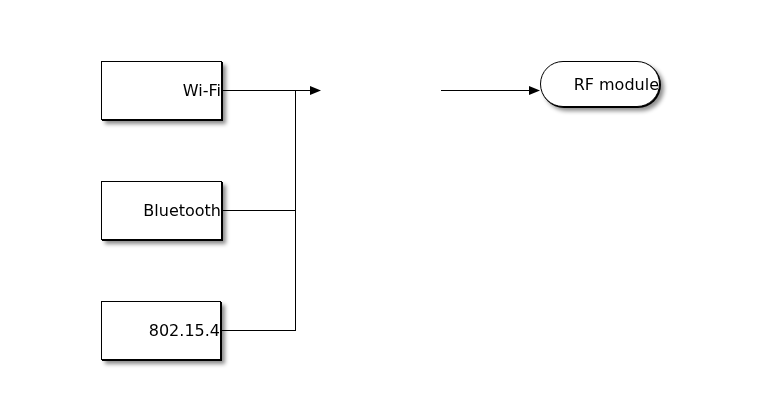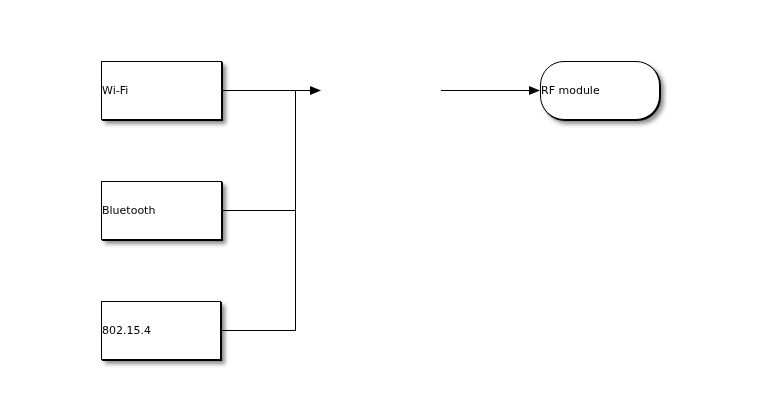--- a/index.html
+++ b/index.html
@@ -23,31 +23,31 @@
     height: 420px;
   }
   .block {
     position: absolute;
     box-sizing: border-box;
     background: #ffffff;
     border: 1px solid #000000;
     box-shadow: 1px 1px 0 #000000, 4px 4px 4px rgba(0,0,0,0.45);
     display: flex;
     align-items: center;
-    justify-content: flex-start;
-    font-size: 11px;
+    justify-content: flex-end;
+    font-size: 16px;
     color: #000000;
     text-align: center;
     white-space: nowrap;
   }
   .block-wifi        { left: 101px; top:  61px; width: 121px; height: 59px; }
   .block-bluetooth   { left: 101px; top: 181px; width: 121px; height: 59px; }
   .block-zigbee      { left: 101px; top: 301px; width: 120px; height: 59px; }
   .block-coexistence { left: 321px; top:  61px; width: 120px; height: 59px; }
-  .block-rf          { left: 540px; top:  61px; width: 120px; height: 59px; border-radius: 24px; }
+  .block-rf          { left: 540px; top:  61px; width: 120px; height: 46px; border-radius: 24px; }
 </style>
 </head>
 <body>
 
 <div class="canvas">
 
   <svg class="wires" viewBox="0 0 760 420" xmlns="http://www.w3.org/2000/svg">
 
     <line x1="222" y1="90.5" x2="311" y2="90.5" stroke="#000000" stroke-width="1"></line>
 

